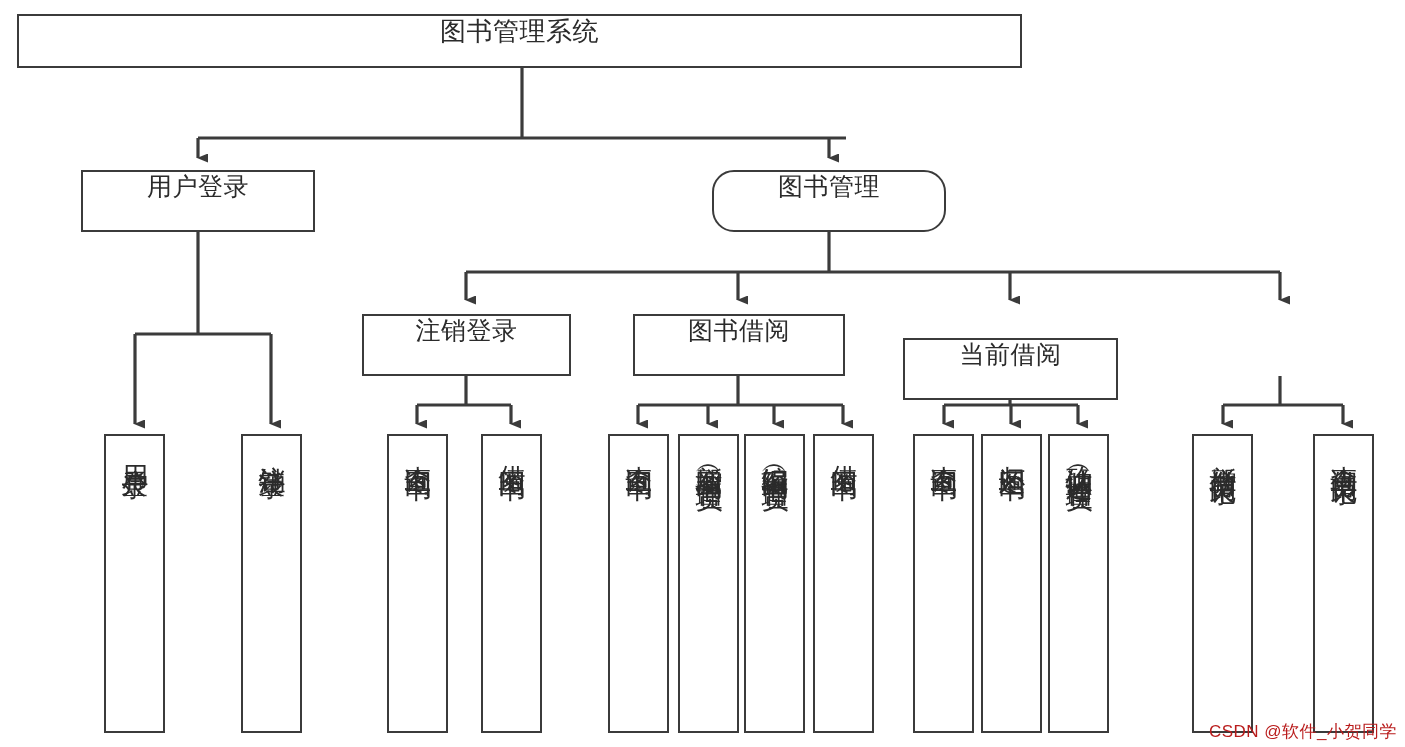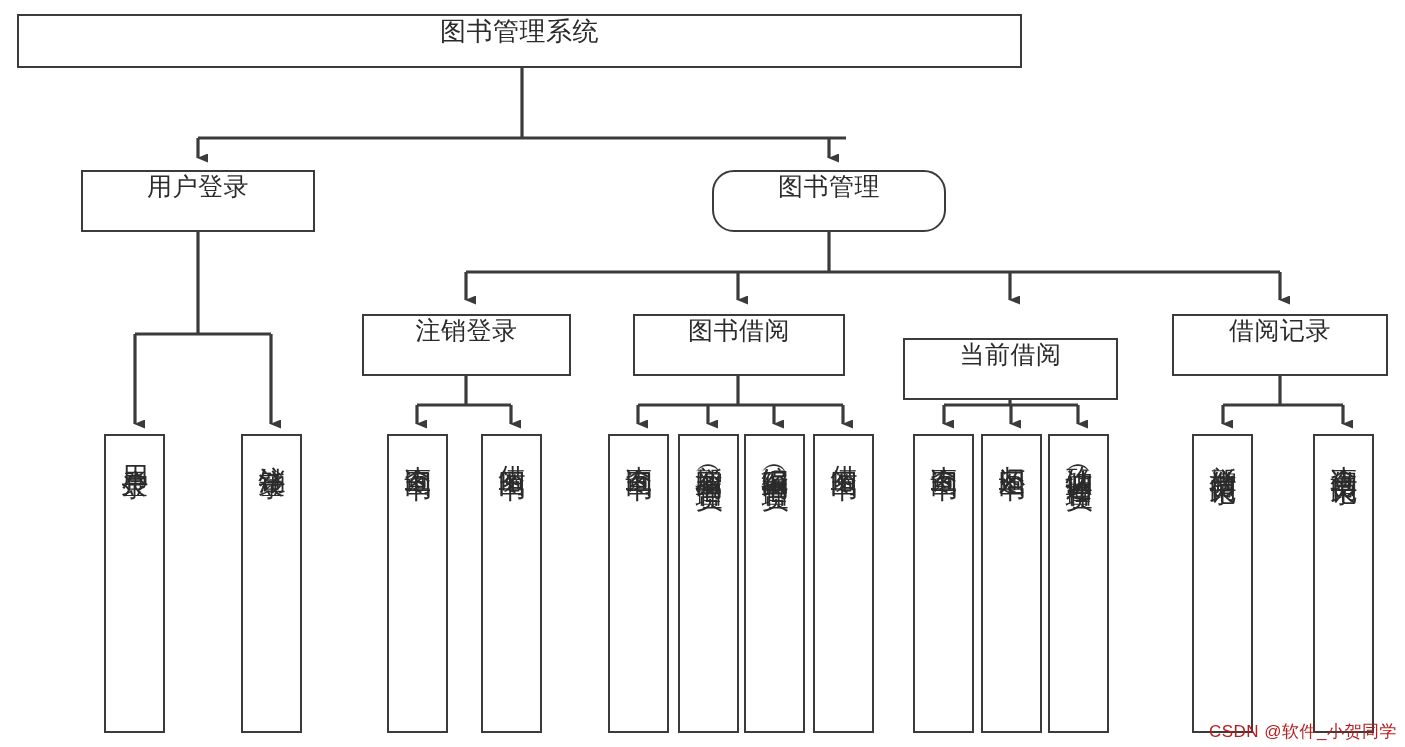--- a/index.html
+++ b/index.html
@@ -156,23 +156,20 @@
 
   <div class="node horiz" style="left:362px; top:314px; width:209px; height:62px;">
     <span class="node-label">注销登录</span>
   </div>
   <div class="node horiz" style="left:633px; top:314px; width:212px; height:62px;">
     <span class="node-label">图书借阅</span>
   </div>
   <div class="node horiz" style="left:903px; top:314px; width:215px; height:62px;margin-top:24px;">
     <span class="node-label">当前借阅</span>
   </div>
-  <div class="node horiz" style="left:1172px; top:314px; width:216px; height:62px;">
-    <span class="node-label">借阅记录</span>
-  </div>
 
   <div class="node vert" style="left:104px; top:434px; width:61px; height:299px;">
     <span class="node-label">用户登录</span>
   </div>
   <div class="node vert" style="left:241px; top:434px; width:61px; height:299px;">
     <span class="node-label">注销登录</span>
   </div>
 
   <div class="node vert" style="left:387px; top:434px; width:61px; height:299px;">
     <span class="node-label">查询图书</span>

